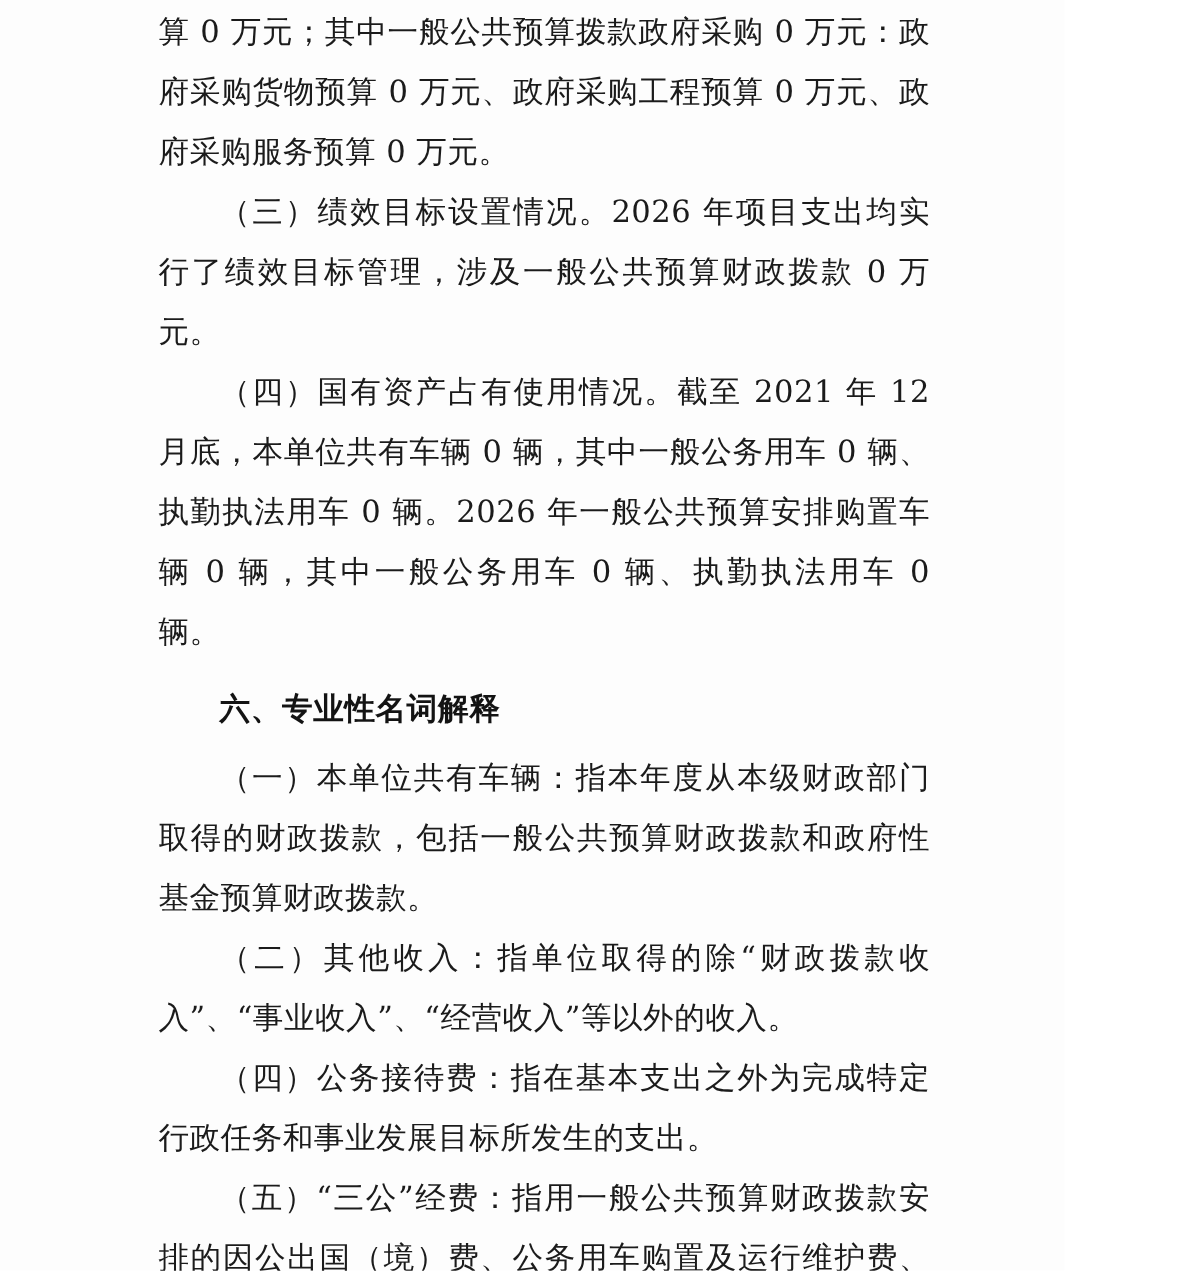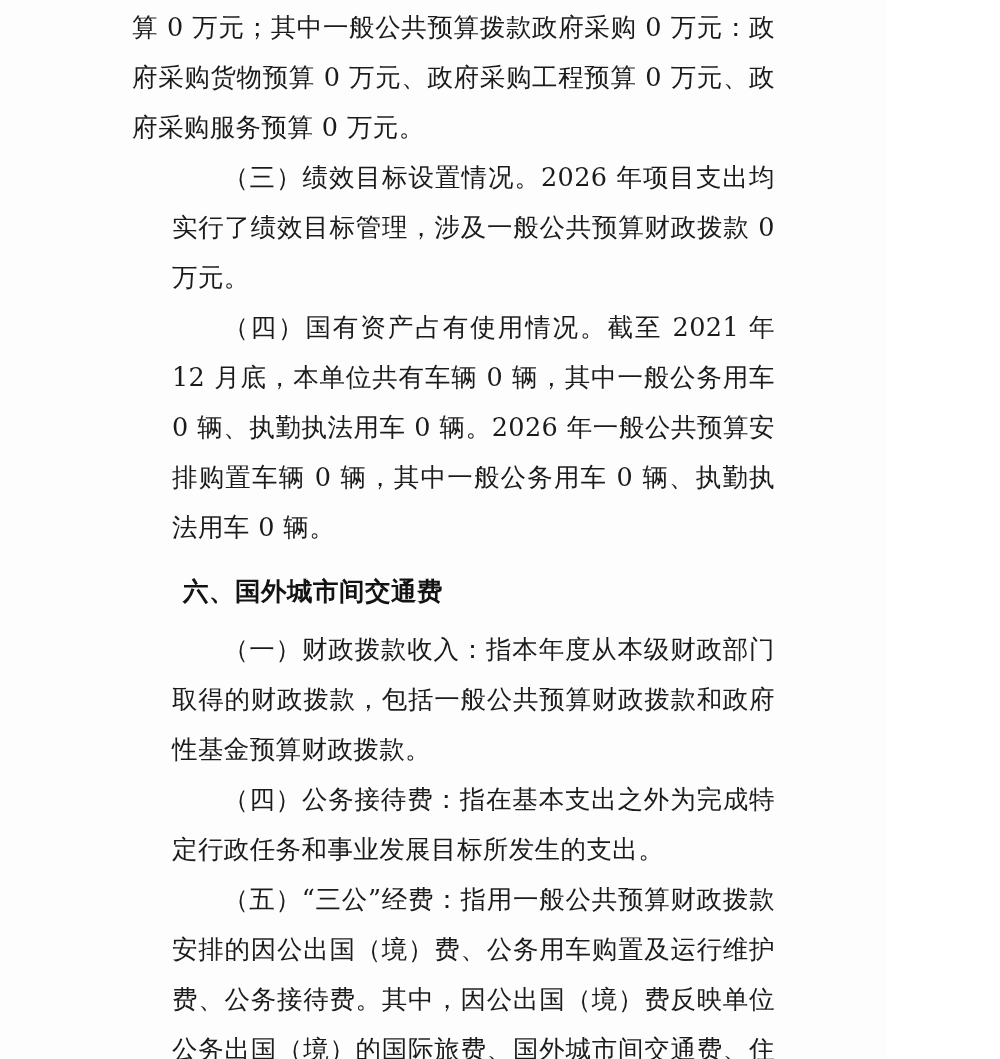--- a/index.html
+++ b/index.html
@@ -29,21 +29,20 @@
     font-size: 25.5px;
     line-height: 50px;
     color: #1b1b1b;
     text-align: justify;
     text-justify: inter-ideograph;
     letter-spacing: 0.4px;
     font-family: "DejaVu Serif", "Liberation Serif", serif;
   }
   p.indent {
     text-indent: 51px;
-    margin-left: 40px;
   }
   p.heading {
     margin: 0;
     font-size: 25.5px;
     line-height: 50px;
     font-weight: bold;
     text-indent: 51px;
     color: #131313;
     letter-spacing: 0.5px;
     font-family: "DejaVu Serif", "Liberation Serif", serif;
@@ -66,26 +65,27 @@
   <div class="doc-body">
 
     <p class="para first-para">算 0 万元；其中一般公共预算拨款政府采购 0 万元：政府采购货物预算 0 万元、政府采购工程预算 0 万元、政府采购服务预算 0 万元。</p>
 
     <p class="para indent">（三）绩效目标设置情况。2026 年项目支出均实行了绩效目标管理，涉及一般公共预算财政拨款 0 万元。</p>
 
     <p class="para indent">（四）国有资产占有使用情况。截至 2021 年 12 月底，本单位共有车辆 0 辆，其中一般公务用车 0 辆、执勤执法用车 0 辆。2026 年一般公共预算安排购置车辆 0 辆，其中一般公务用车 0 辆、执勤执法用车 0 辆。</p>
 
     <div class="gap-md"></div>
 
-    <p class="heading">六、国外城市间交通费</p>
+    <p class="heading">六、专业性名词解释</p>
 
     <div class="gap-sm"></div>
 
-    <p class="para indent">（一）财政拨款收入：指本年度从本级财政部门取得的财政拨款，包括一般公共预算财政拨款和政府性基金预算财政拨款。</p>
+    <p class="para indent">（一）本单位共有车辆：指本年度从本级财政部门取得的财政拨款，包括一般公共预算财政拨款和政府性基金预算财政拨款。</p>
 
+    <p class="para indent">（二）其他收入：指单位取得的除“财政拨款收入”、“事业收入”、“经营收入”等以外的收入。</p>
 
 
     <p class="para indent">（四）公务接待费：指在基本支出之外为完成特定行政任务和事业发展目标所发生的支出。</p>
 
     <p class="para indent">（五）“三公”经费：指用一般公共预算财政拨款安排的因公出国（境）费、公务用车购置及运行维护费、公务接待费。其中，因公出国（境）费反映单位公务出国（境）的国际旅费、国外城市间交通费、住宿费、伙食费、培训费、公杂费等支出；公</p>
 
   </div>
 </div>
 
 </body></html>

